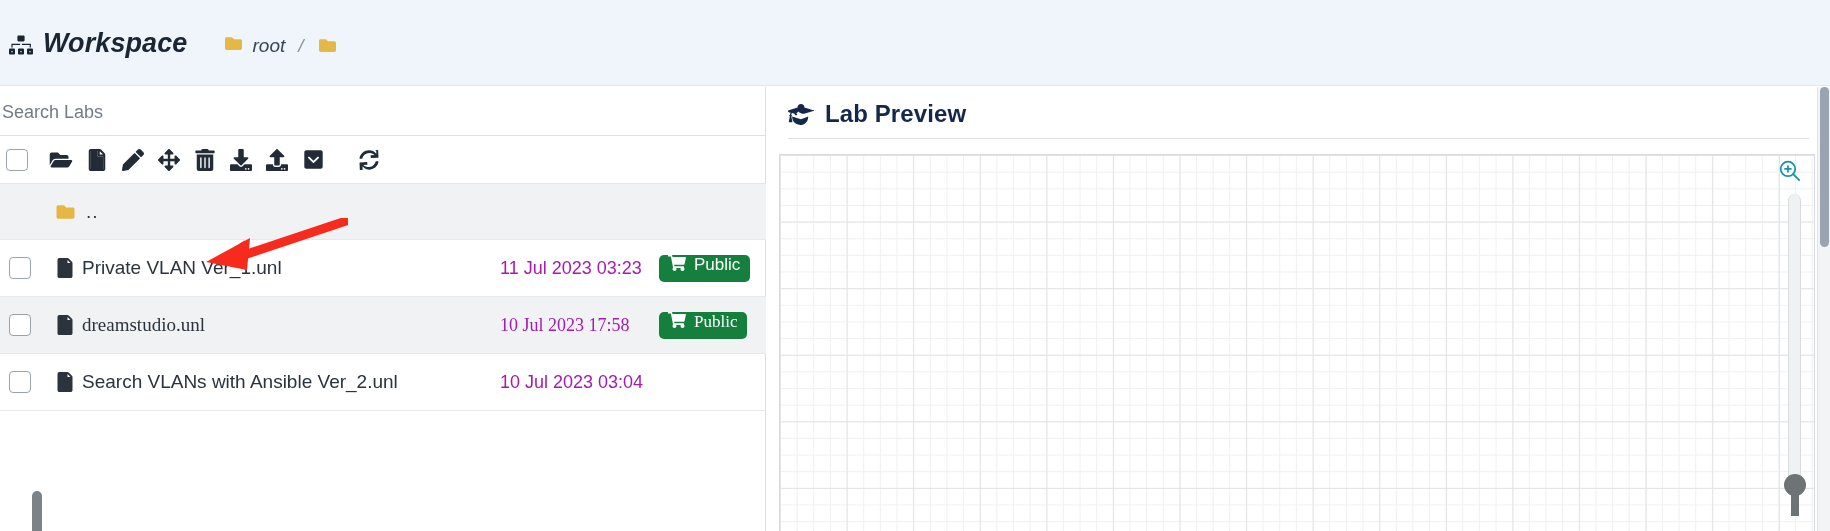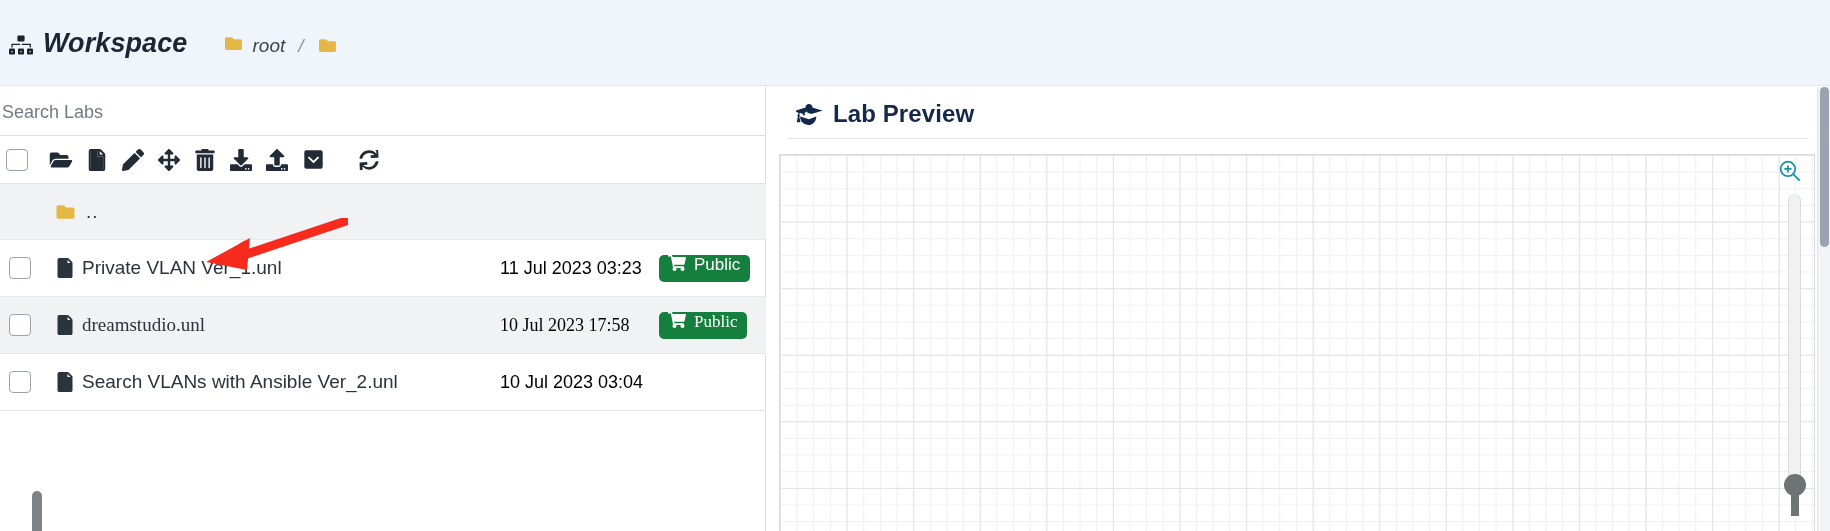--- a/index.html
+++ b/index.html
@@ -107,21 +107,21 @@
     width: 16px; height: 20px; margin-right: 9px;
     display: inline-flex; align-items: center;
   }
   .folder-icon-row {
     width: 23px; height: 18px; margin-left: 54px; margin-right: 9px;
     display: inline-flex; align-items: center;
   }
   .row-up-label { font-size: 19px; color: #2b333d; letter-spacing: 1px; }
   .row-date {
     position: absolute; left: 500px;
-    font-size: 18px; color: #000000; white-space: nowrap;
+    font-size: 18px; color: #a21caf; white-space: nowrap;
   }
   .badge {
     position: absolute; left: 659px;
     display: inline-flex; align-items: flex-start;
     height: 27px; padding: 0 10px 0 9px;
     border-radius: 5px;
     background: #15803d; color: #ffffff;
     font-size: 17px; white-space: nowrap;
   }
   .badge-cart {
@@ -130,21 +130,21 @@
   }
 
   
   .right-panel {
     position: absolute; left: 767px; top: 87px;
     width: 1063px; height: 444px;
     background: #ffffff;
   }
   .preview-head {
     display: flex; align-items: center;
-    height: 42px; padding-left: 21px; padding-top: 12px; margin-left: 8px;
+    height: 42px; padding-left: 21px; padding-top: 12px;
   }
   .cap-icon {
     width: 27px; height: 22px; margin-right: 10px;
     display: inline-flex; align-items: center; color: #14284b;
   }
   .preview-title {
     font-size: 24px; font-weight: bold; color: #14284b;
     letter-spacing: 0.1px;
   }
   .preview-divider {

